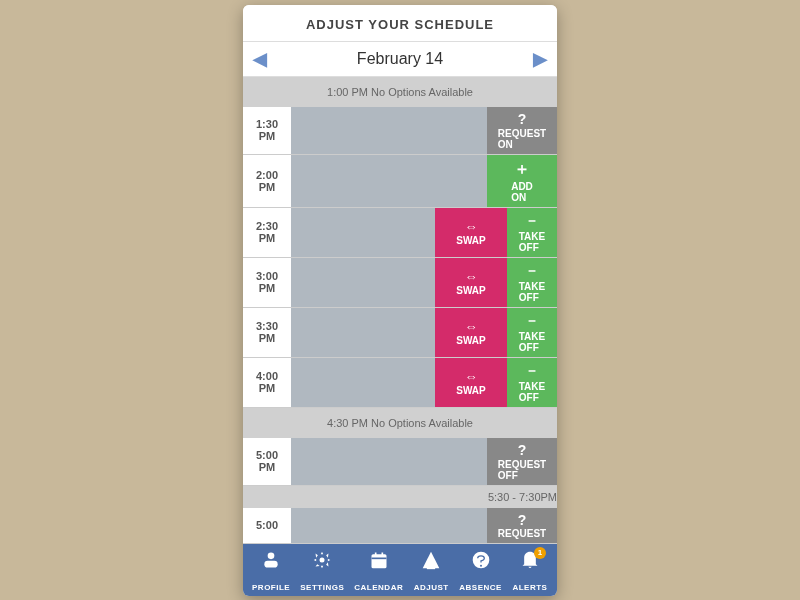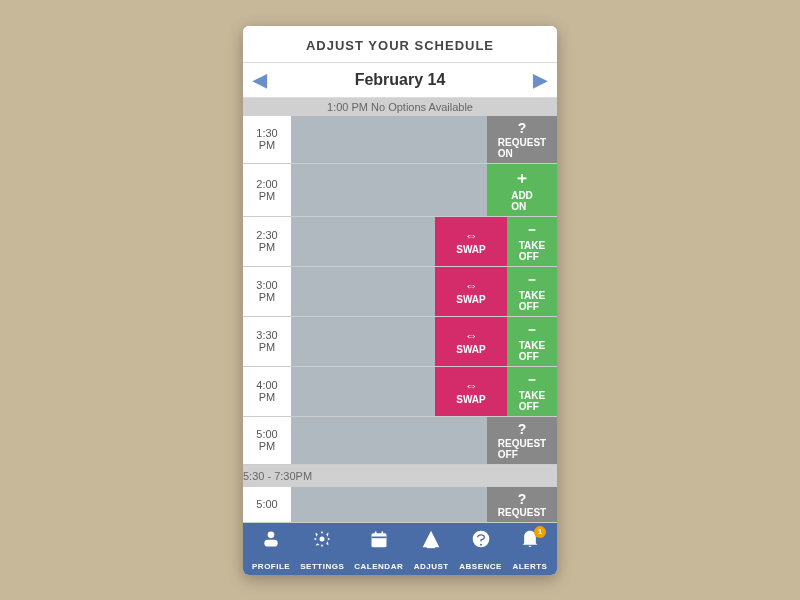--- a/index.html
+++ b/index.html
@@ -49,55 +49,55 @@
       border-bottom: 1px solid #ddd;
     }
     .date-nav-arrow {
       color: #6b8fc9;
       font-size: 18px;
       cursor: pointer;
       font-weight: bold;
     }
     .date-nav-label {
       font-size: 16px;
-      font-weight: bold;
+      font-weight: normal;
       color: #333;
     }
 
     
     .schedule-content {
       flex: 1;
       overflow-y: auto;
       background: #e8e8e8;
     }
 
     .no-options-row {
       background: #d0d0d0;
       text-align: center;
       font-size: 11px;
       color: #666;
-      padding: 3px 0;
+      padding: 9px 0;
     }
 
     .schedule-row {
       display: flex;
       align-items: stretch;
       border-bottom: 1px solid #ccc;
       background: white;
       min-height: 36px;
     }
 
     .time-cell {
       width: 48px;
       min-width: 48px;
       display: flex;
       align-items: center;
       justify-content: center;
       font-size: 11px;
-      font-weight: normal;
+      font-weight: bold;
       color: #555;
       padding: 4px 2px;
       background: white;
       text-align: center;
     }
 
     .shift-bar {
       flex: 1;
       background: #b0b8c0;
     }
@@ -278,21 +278,21 @@
       font-size: 8px;
       display: flex;
       align-items: center;
       justify-content: center;
       font-weight: bold;
     }
 
     .no-options-block {
       background: #d0d0d0;
       padding: 5px 0;
-      text-align: left;
+      text-align: right;
     }
 
     .no-options-text {
       font-size: 11px;
       color: #666;
     }
   </style>
 </head>
 <body>
 
@@ -389,20 +389,23 @@
           <span class="icon">⇔</span>
           <span>SWAP</span>
         </div>
         <div class="btn-take-off">
           <span class="icon">－</span>
           <span>TAKE<br>OFF</span>
         </div>
       </div>
     </div>
 
+    <div class="no-options-row">
+      <span>4:30 PM  No Options Available</span>
+    </div>
 
     <div class="schedule-row">
       <div class="time-cell">5:00<br>PM</div>
       <div class="shift-bar"></div>
       <div class="actions">
         <div class="btn-request-off">
           <span class="icon">?</span>
           <span>REQUEST<br>OFF</span>
         </div>
       </div>

